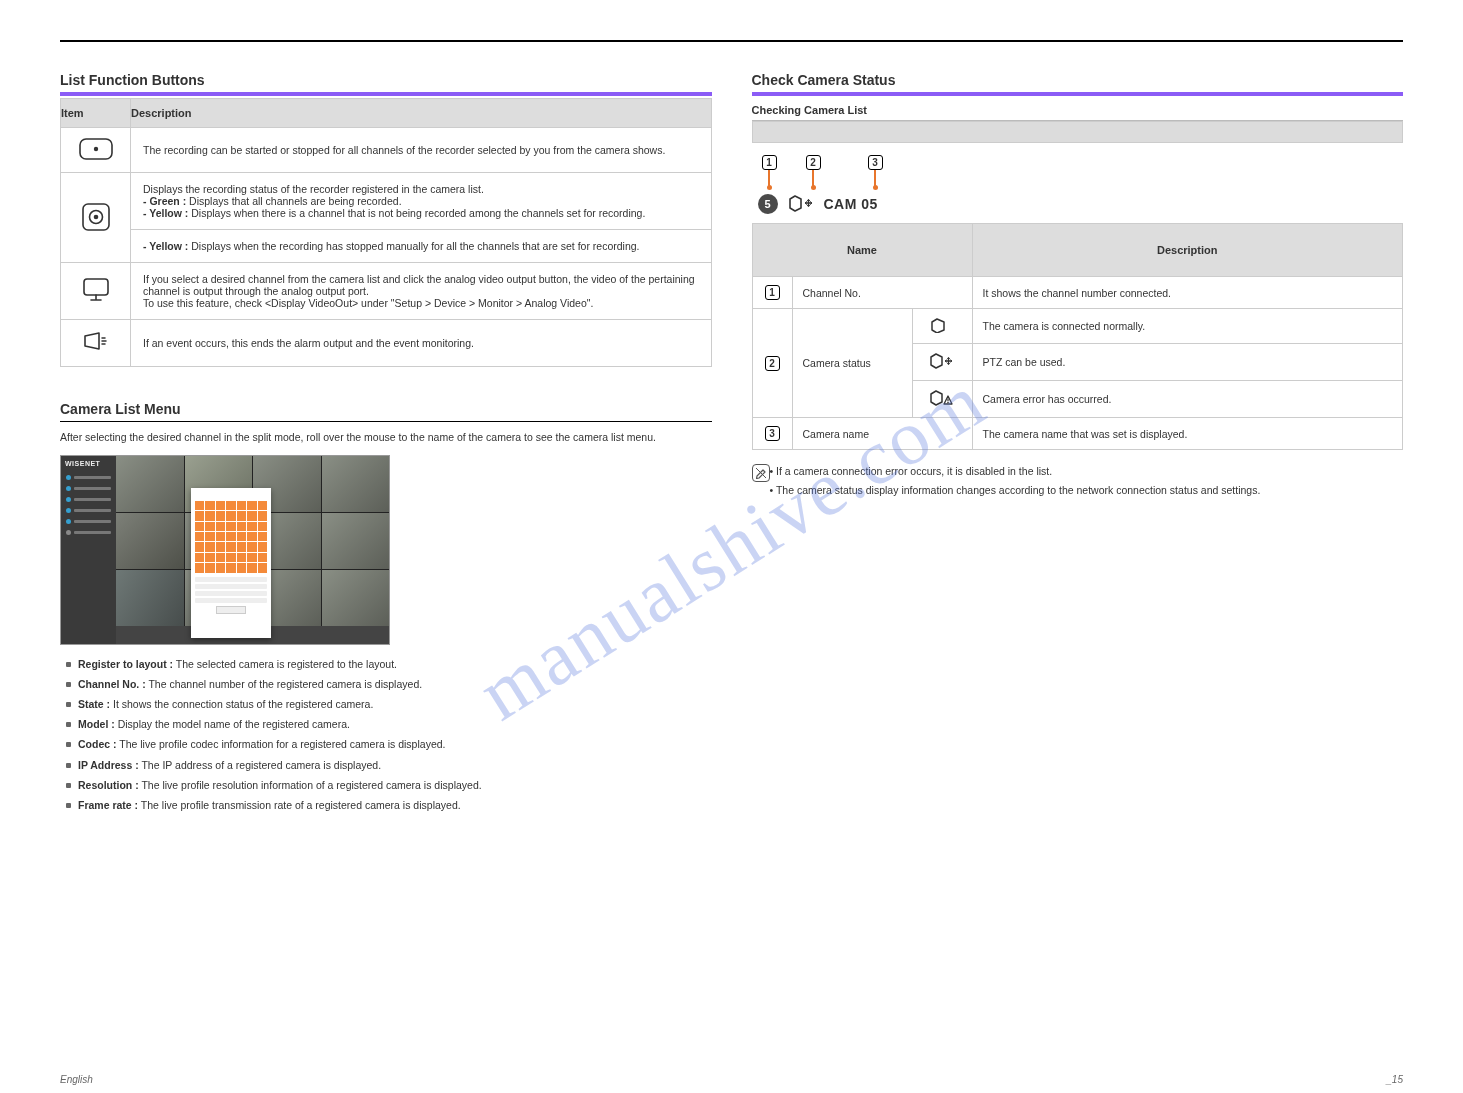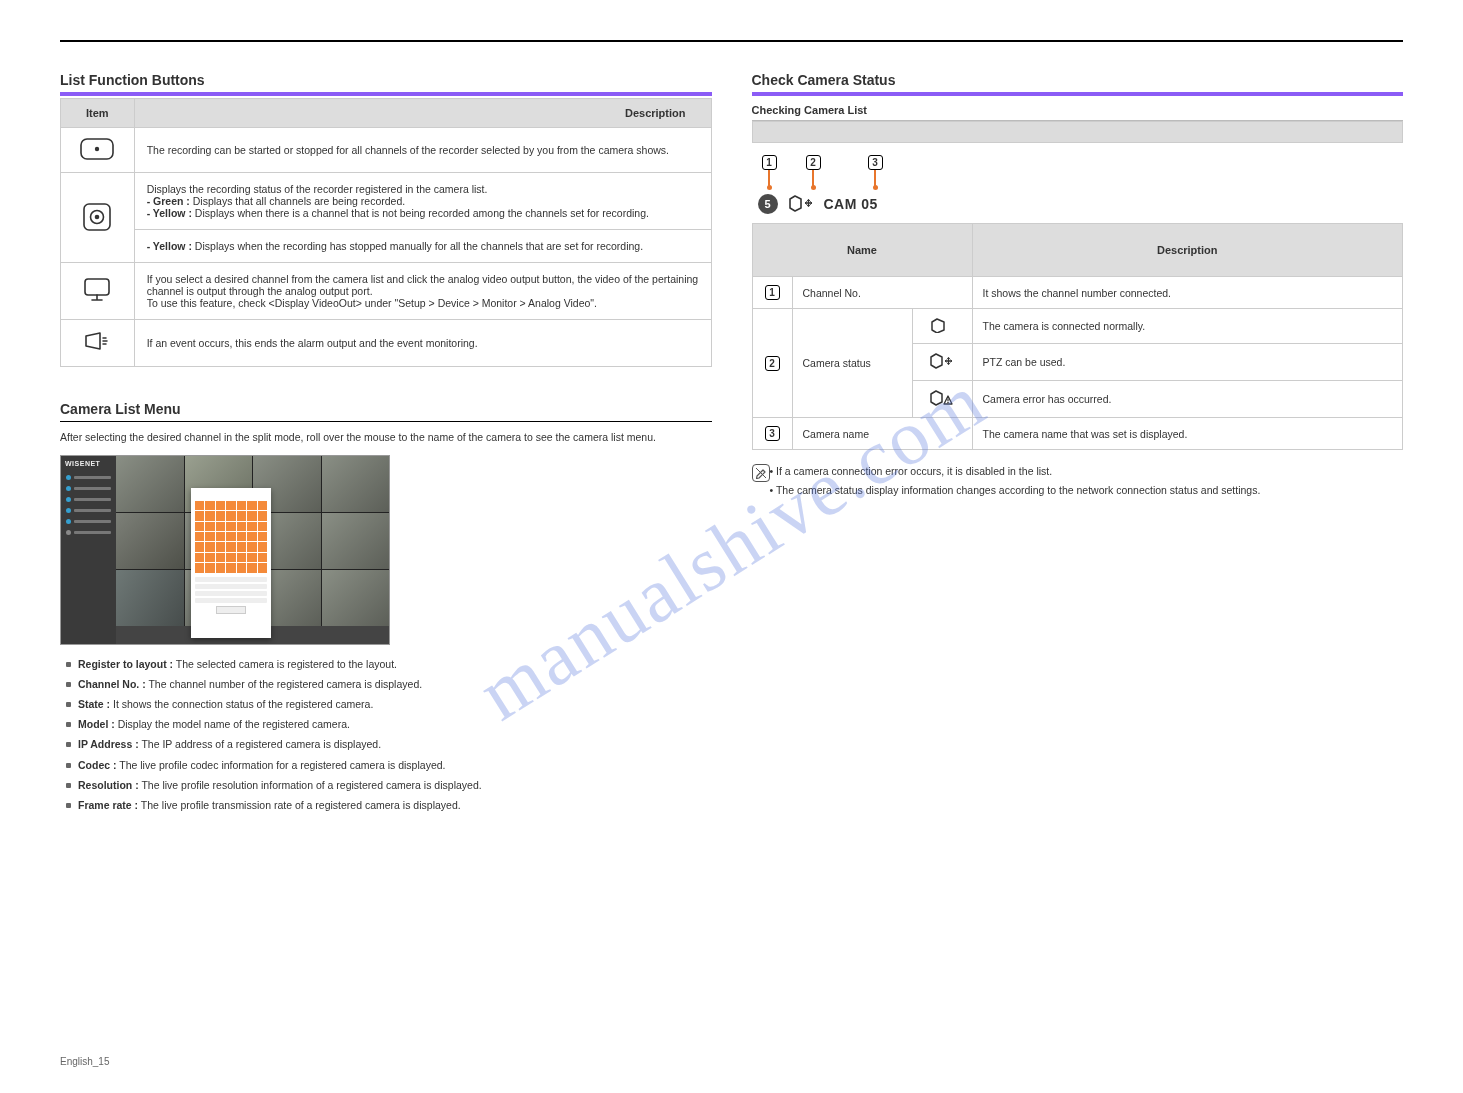--- a/index.html
+++ b/index.html
@@ -12,21 +12,21 @@
     height: 1093px;
     position: relative;
     padding: 40px 60px;
   }
   .top-rule { border-top: 2px solid #000; margin-bottom: 24px; }
   .columns { display: flex; gap: 40px; }
   .col { flex: 1; min-width: 0; }
   .sec-title { font-size: 14px; font-weight: bold; padding: 6px 0 4px; border-bottom: 4px solid #8b5cf6; margin-bottom: 2px; }
   .sub-title { font-size: 11px; font-weight: bold; padding: 6px 0 4px; border-bottom: 1px solid #bbb; }
   table.iconlist { width: 100%; border-collapse: collapse; margin-top: 0; }
-  table.iconlist th { background: #ddd; font-weight: bold; font-size: 11px; padding: 8px 25px; text-align: right; border: 1px solid #ccc; }
+  table.iconlist th { background: #ddd; font-weight: bold; font-size: 11px; padding: 8px 0; text-align: left; border: 1px solid #ccc; }
   table.iconlist td { border: 1px solid #ccc; padding: 10px 12px; vertical-align: middle; font-size: 10.5px; }
   table.iconlist td.iconcell { width: 70px; text-align: center; }
   .iconsvg { display:inline-block; vertical-align:middle; }
   .sec2 { margin-top: 28px; }
   .sec2 .sec-title { border-bottom: 1px solid #000; }
   .desc { font-size: 10.5px; margin: 8px 0 10px; line-height: 1.4; }
   .thumb {
     width: 330px; height: 190px; background: #6b6b6b;
     border: 1px solid #999; position: relative; overflow: hidden;
   }
@@ -70,21 +70,21 @@
   table.desclist th{background:#ddd;font-size:11px;font-weight:bold;padding:20px 10px;border:1px solid #ccc;text-align:center;}
   table.desclist td{border:1px solid #ccc;padding:8px 10px;font-size:10.5px;vertical-align:middle;}
   table.desclist td.numc{width:40px;text-align:center;}
   table.desclist td.namec{width:120px;}
   table.desclist td.iconc{width:60px;text-align:center;}
   .rnum{width:15px;height:15px;border:1.5px solid #000;border-radius:3px;font-size:10px;font-weight:bold;display:inline-flex;align-items:center;justify-content:center;}
   .noterow{display:flex;margin-top:14px;align-items:flex-start;}
   .noteicon{width:18px;height:18px;border:1.5px solid #555;border-radius:4px;display:flex;align-items:center;justify-content:center;flex-shrink:0;}
   .notetext{font-size:10.5px;line-height:1.4;}
   .notetext li{list-style:none;margin-bottom:4px;}
-  .footer{position:absolute;bottom:26px;left:60px;right:60px;display:flex;font-size:10px;color:#666;}
+  .footer{position:absolute;bottom:8px;left:60px;right:60px;display:flex;justify-content:space-between;font-size:10px;color:#666;font-style:italic;}
   
   .watermark{
     position:absolute; left:50%; top:50%; transform:translate(-50%,-50%) rotate(-32deg);
     font-size:78px; color:rgba(90,120,220,0.32); font-weight:400; letter-spacing:2px;
     pointer-events:none; white-space:nowrap; font-family: Georgia, 'Times New Roman', serif;
   }
 </style>
 </head>
 <body>
 
@@ -271,22 +271,22 @@
           </div>
           <div class="btn"></div>
         </div>
       </div>
 
       <ul class="bullets">
         <li><b>Register to layout :</b><span> The selected camera is registered to the layout.</span></li>
         <li><b>Channel No. :</b><span> The channel number of the registered camera is displayed.</span></li>
         <li><b>State :</b><span> It shows the connection status of the registered camera.</span></li>
         <li><b>Model :</b><span> Display the model name of the registered camera.</span></li>
+        <li><b>Codec :</b><span> The live profile codec information for a registered camera is displayed.</span></li>
         <li><b>IP Address :</b><span> The IP address of a registered camera is displayed.</span></li>
-        <li><b>Codec :</b><span> The live profile codec information for a registered camera is displayed.</span></li>
         <li><b>Resolution :</b><span> The live profile resolution information of a registered camera is displayed.</span></li>
         <li><b>Frame rate :</b><span> The live profile transmission rate of a registered camera is displayed.</span></li>
       </ul>
     </div>
   </div>
 
   <div class="col">
     <div class="sec-title">Check Camera Status</div>
     <div class="sub-title">Checking Camera List</div>
 

